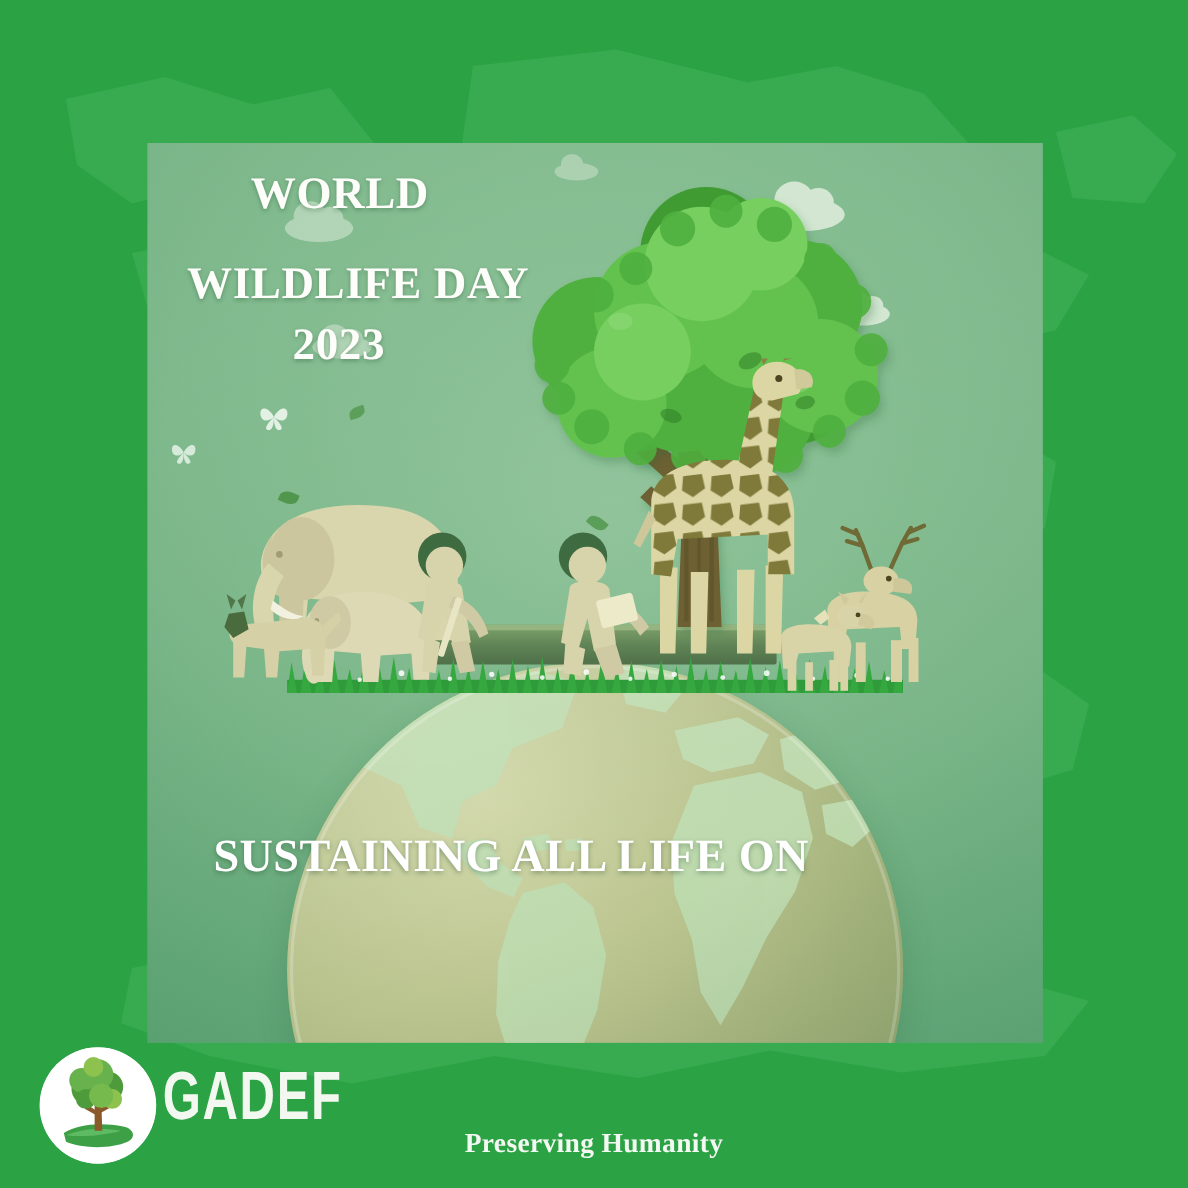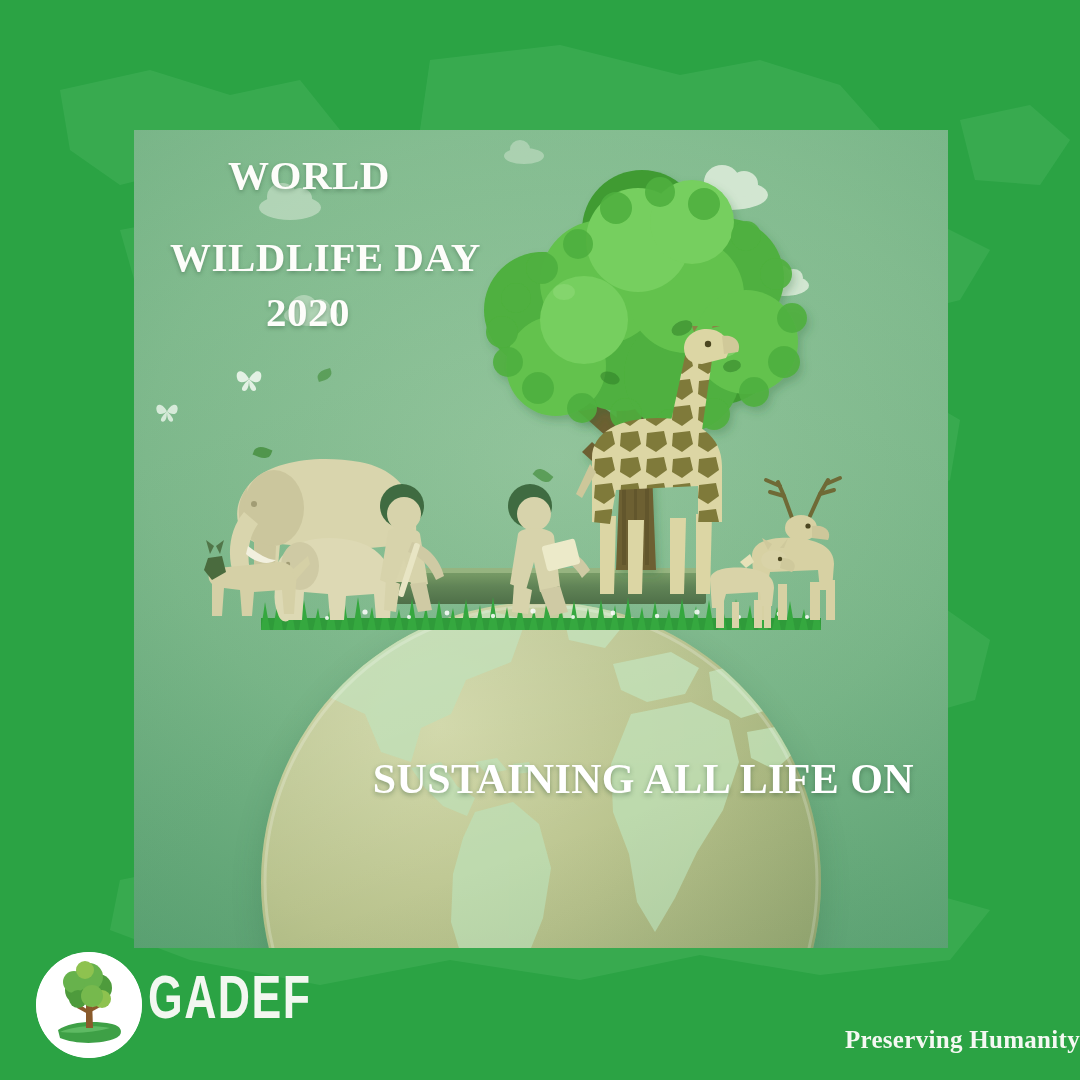--- a/index.html
+++ b/index.html
@@ -66,40 +66,40 @@
     color:#fdfdfa;font-weight:700;font-size:41px;line-height:1.34;
     letter-spacing:.5px;text-shadow:0 2px 4px rgba(30,70,40,.35);
   }
   #headline .l1{display:block;padding-left:70px;}
   #headline .l2{display:block;padding-left:12px;margin-top:27px;}
   #headline .l3{display:block;padding-left:108px;}
 
   #tagline{
     position:absolute;left:60px;right:34px;top:620px;
     color:#ffffff;font-weight:700;font-size:42px;line-height:1.42;
-    text-align:right;letter-spacing:.4px;
+    text-align:left;letter-spacing:.4px;
     text-shadow:0 2px 5px rgba(30,70,40,.4);
   }
 
   
   #logo-mark{
     position:absolute;left:36px;top:952px;width:106px;height:106px;border-radius:50%;
     background:#ffffff;overflow:hidden;
   }
   #logo-mark svg{width:100%;height:100%;display:block;}
 
   #brand-name{
     position:absolute;left:148px;top:966px;
     color:#f2f7f0;font-family:"Liberation Sans",sans-serif;
     font-weight:700;font-size:62px;line-height:1;letter-spacing:2px;
     transform:scaleX(.72);transform-origin:left center;
   }
 
   #brand-tagline{
-    position:absolute;left:0;right:0;top:1026px;text-align:right;
+    position:absolute;left:0;right:0;top:1026px;text-align:center;
     color:#f4f8f2;font-weight:700;font-size:25px;letter-spacing:.3px;
   }
 </style>
 </head>
 <body>
 
 <div id="poster">
 
   <div class="bg-map">
     <svg viewBox="0 0 1080 1080" preserveAspectRatio="none" aria-hidden="true">
@@ -495,21 +495,21 @@
             <rect x="36" y="68" width="7" height="26"></rect>
           <rect x="58" y="66" width="8" height="28"></rect>
             <rect x="68" y="64" width="7" height="30"></rect>
         </g>
       </svg>
     </div>
 
     <div id="headline">
       <span class="l1">WORLD</span>
       <span class="l2">WILDLIFE DAY</span>
-      <span class="l3">2020</span>
+      <span class="l3">2023</span>
     </div>
 
     <div id="tagline">
       <span>SUSTAINING ALL LIFE ON</span><br>
     </div>
 
   </div>
 
   <div id="logo-mark">
     <svg viewBox="0 0 106 106" aria-hidden="true">

